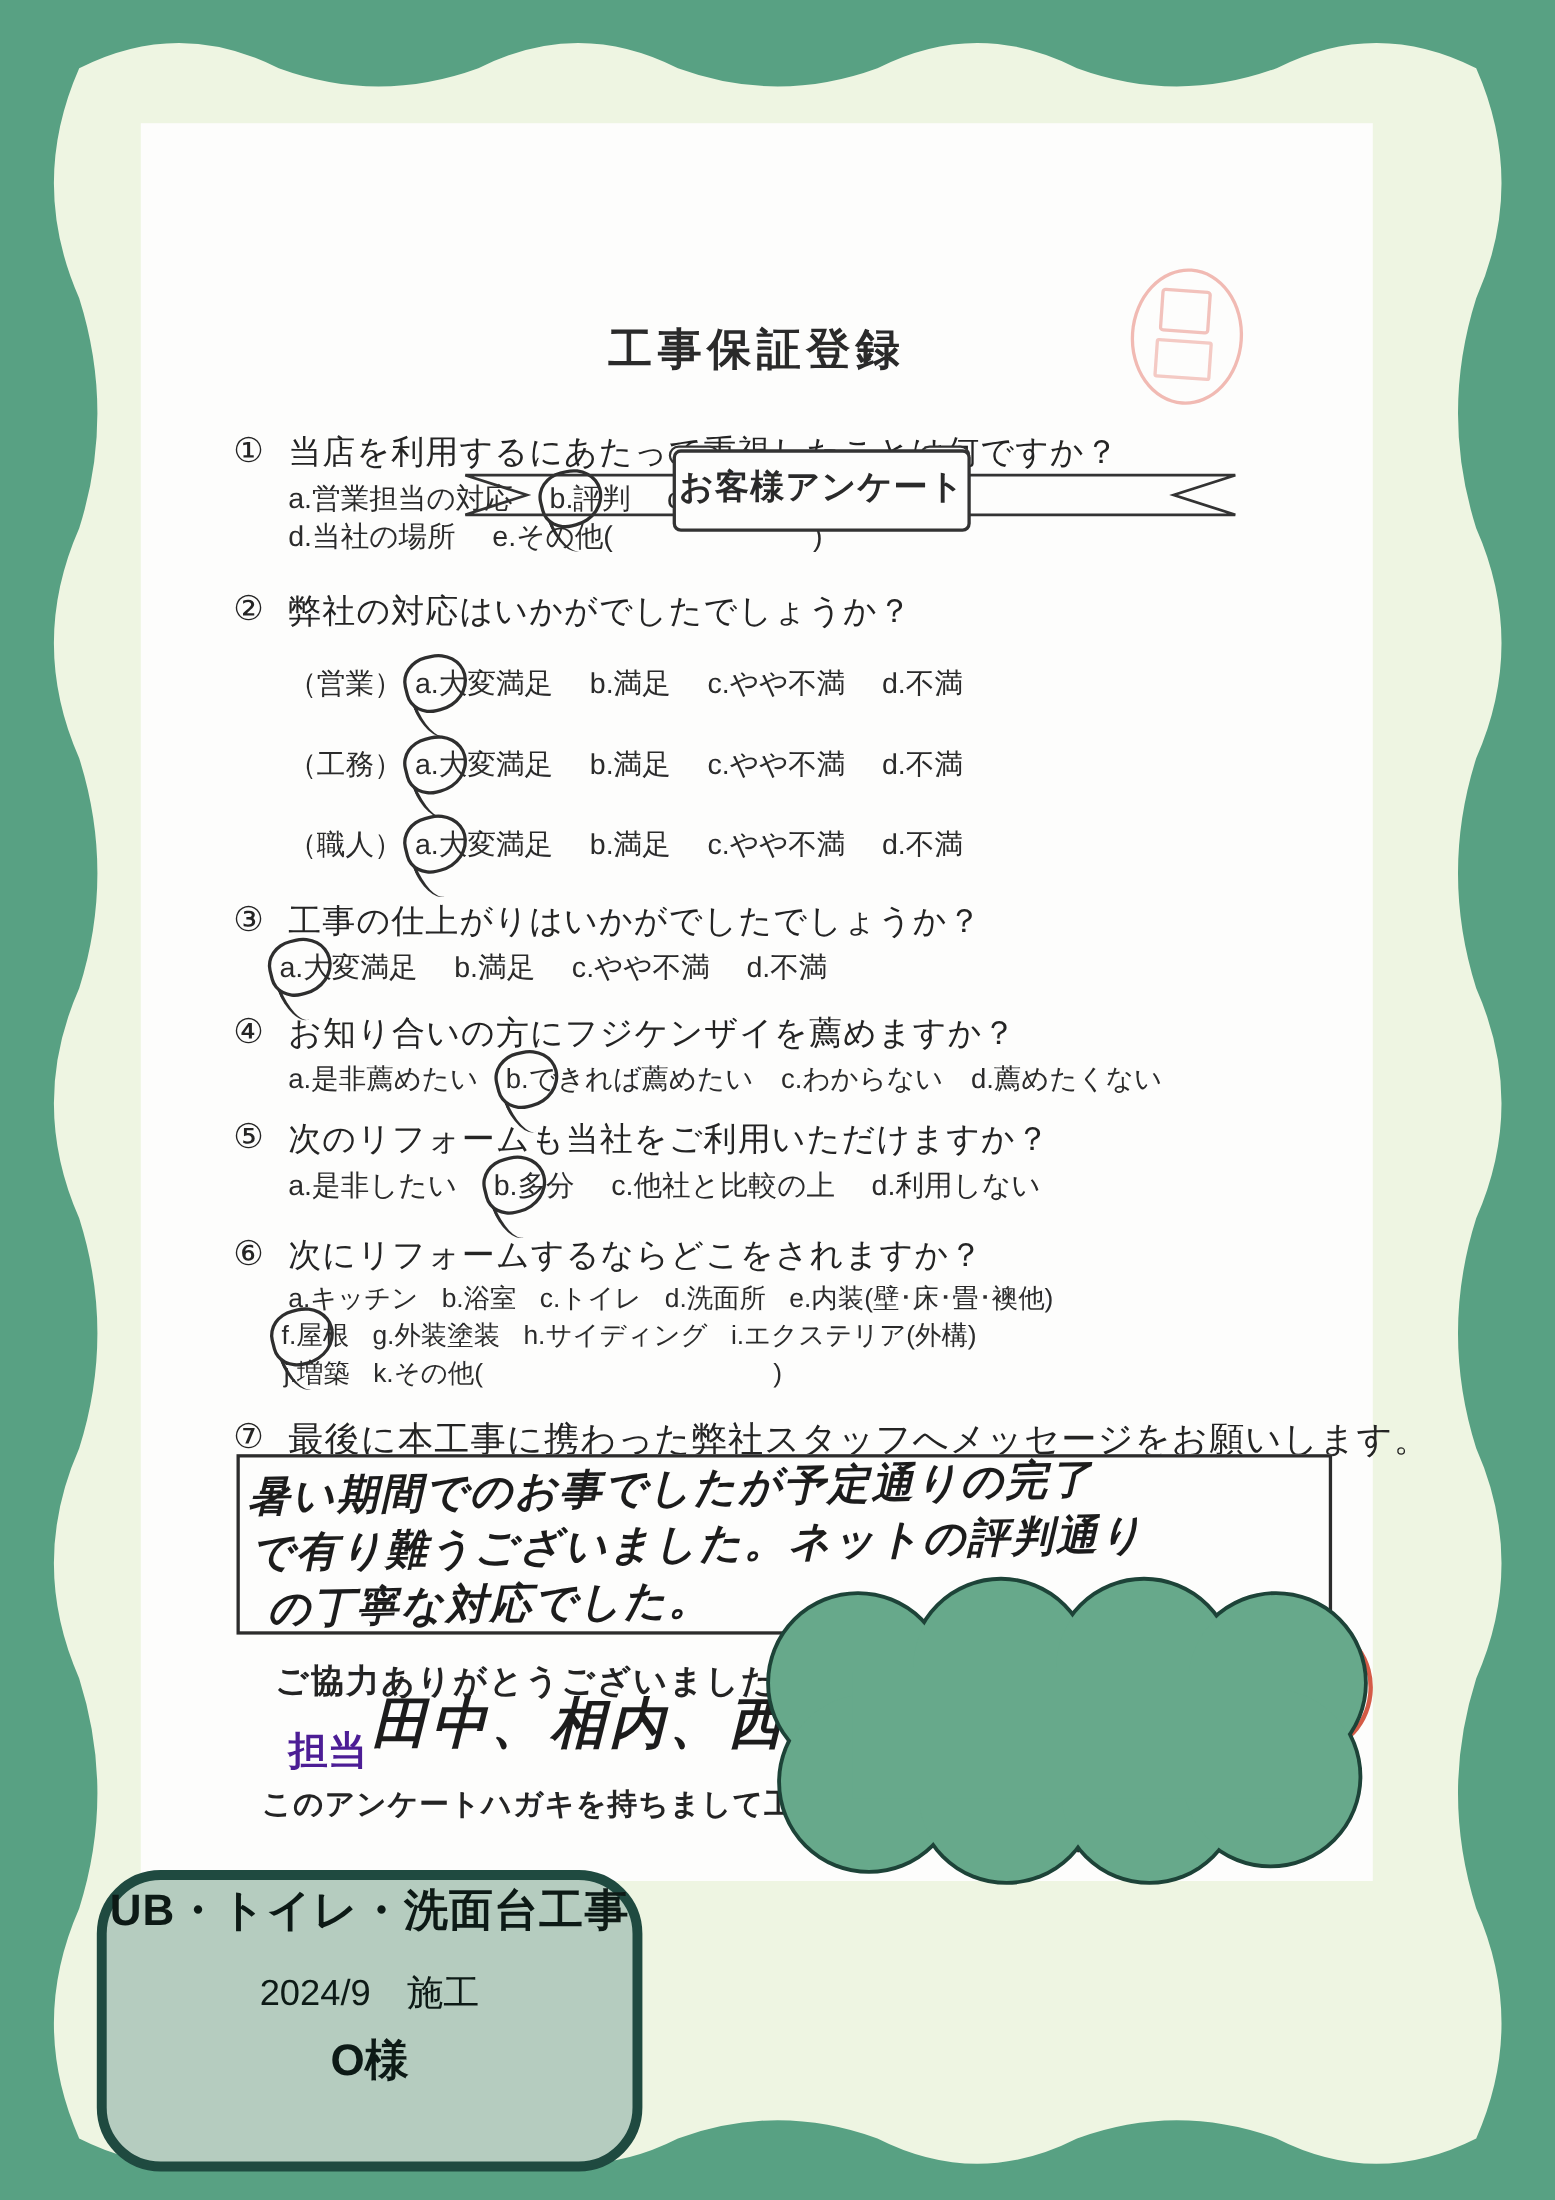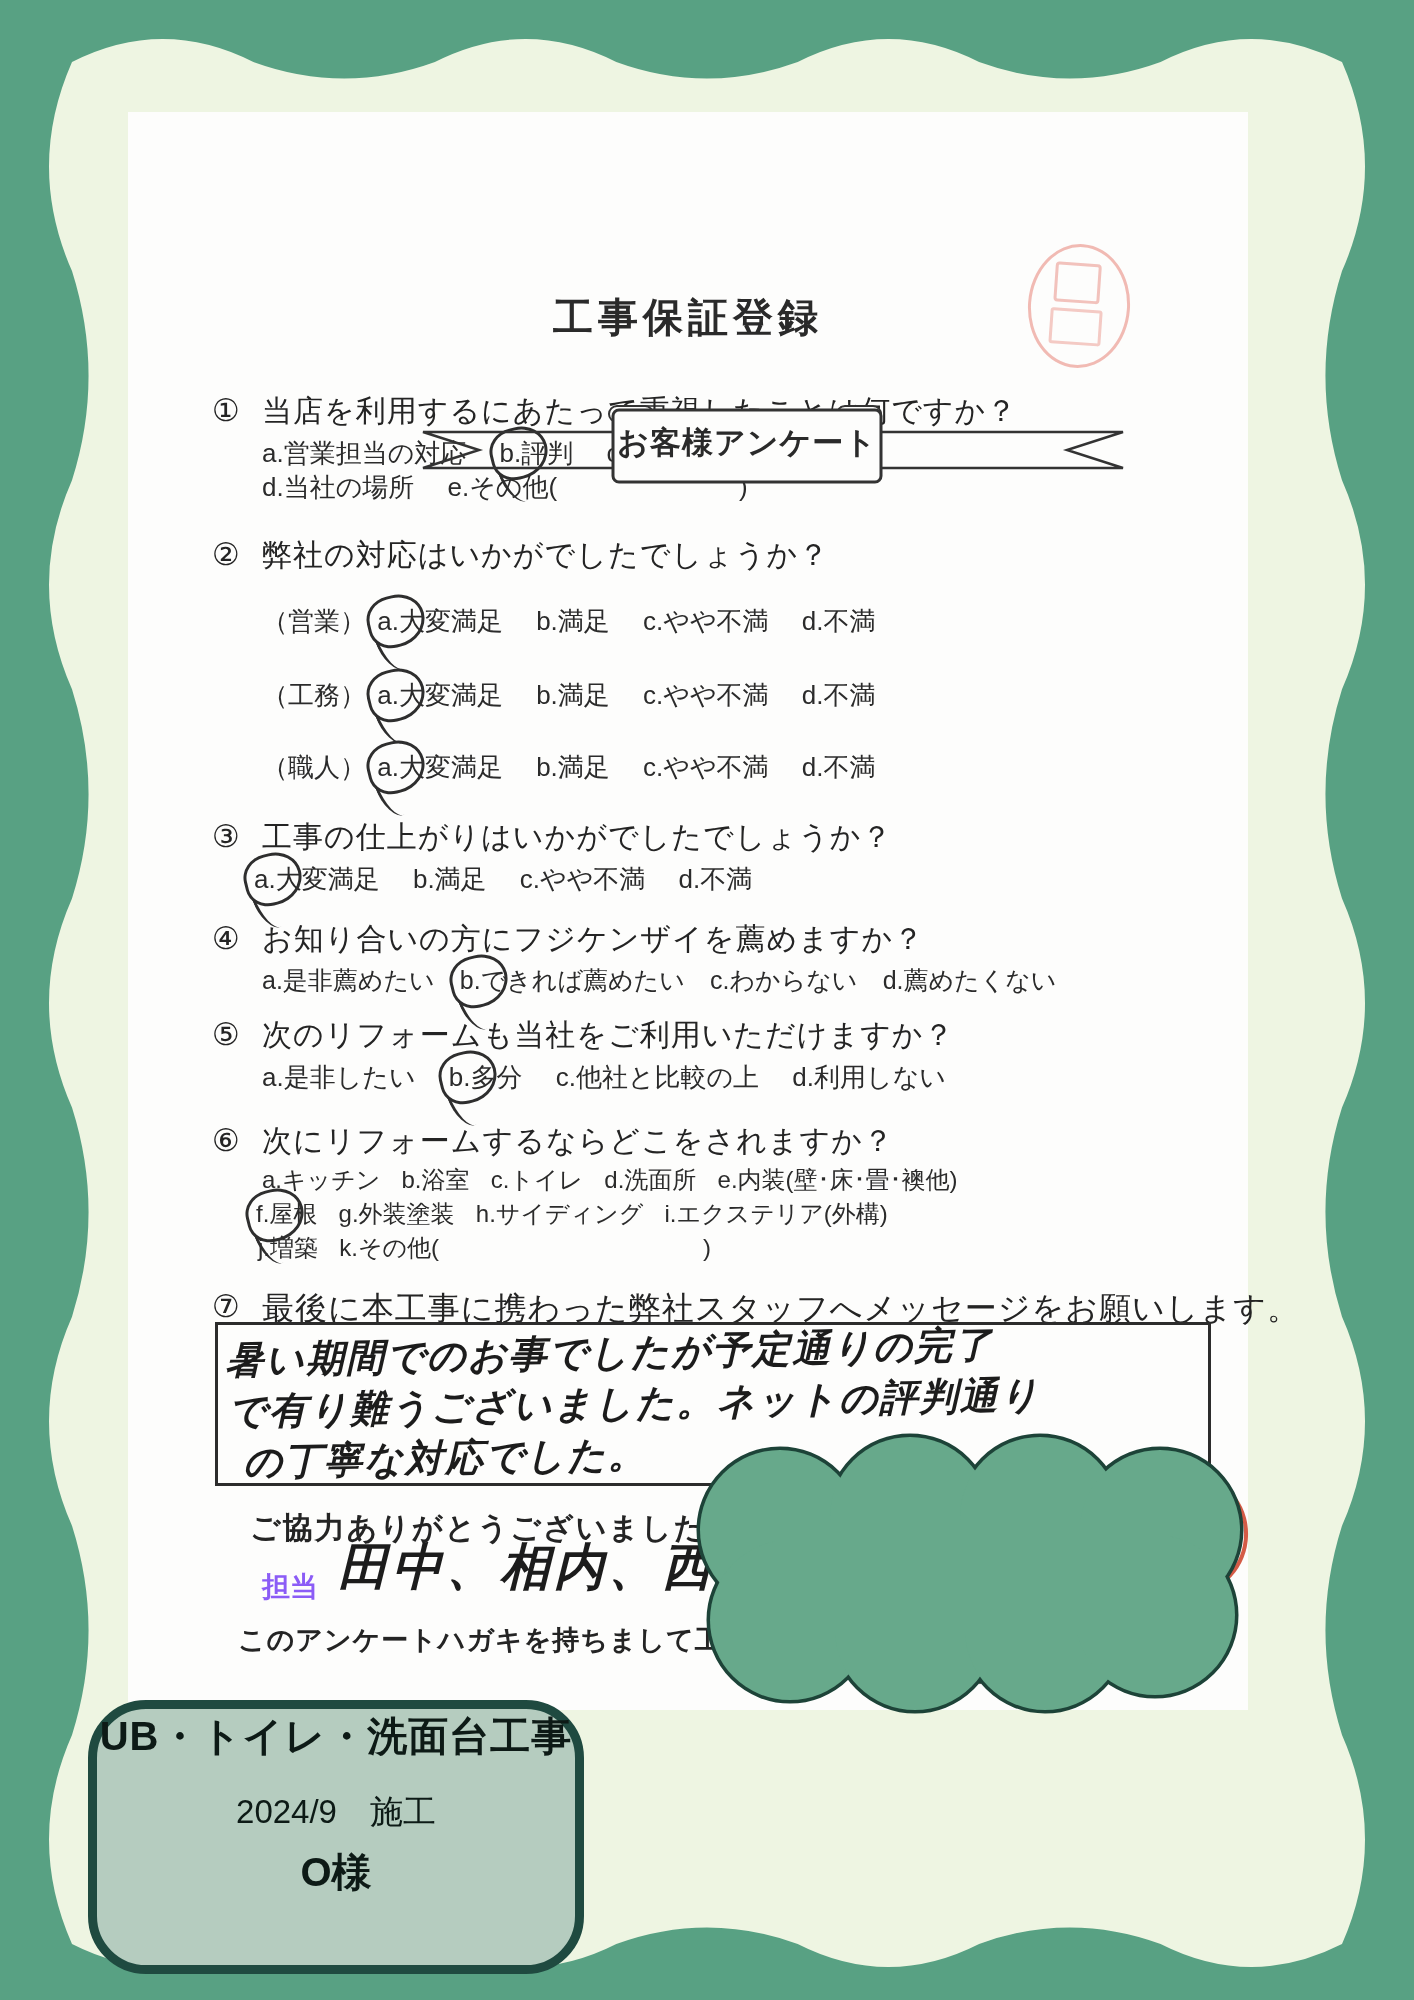--- a/index.html
+++ b/index.html
@@ -21,21 +21,21 @@
     border:3px solid #2e2e2e;border-radius:48% 52% 58% 45%;transform:rotate(-14deg);pointer-events:none;}
   .circled::after{content:'';position:absolute;left:4px;top:33px;width:16px;height:36px;
     border-left:3px solid #2e2e2e;border-bottom-left-radius:90% 100%;transform:rotate(-22deg);pointer-events:none;}
   .msg-box{position:absolute;left:215px;top:1322px;width:990px;height:158px;border:3px solid #2c2c2c;background:#fdfdfc;}
   .hw{font-style:italic;font-weight:600;color:#1c1c1c;}
   .msg-inner{position:absolute;left:8px;top:2px;transform:rotate(-1.2deg);}
   .msg-line{font-size:38px;letter-spacing:2px;white-space:nowrap;}
   .msg-line:nth-child(2){padding-left:2px;}
   .msg-line:nth-child(3){padding-left:16px;}
   .thanks{position:absolute;left:250px;top:1508px;font-size:30px;font-weight:600;letter-spacing:2px;color:#242424;}
-  .staff-label{position:absolute;left:262px;top:1568px;font-size:28px;font-weight:600;color:#8b5cf6;}
+  .staff-label{position:absolute;left:262px;top:1568px;font-size:36px;font-weight:600;color:#4c1d95;}
   .staff-names{position:absolute;left:338px;top:1534px;font-size:50px;letter-spacing:4px;white-space:nowrap;}
   .footer-note{position:absolute;left:238px;top:1622px;font-size:27px;font-weight:700;letter-spacing:1px;color:#242424;white-space:nowrap;}
   .company{position:absolute;left:905px;top:1654px;font-size:26px;font-weight:700;letter-spacing:1px;color:#242424;}
   .stamp{position:absolute;border-radius:50%;}
   .stamp-top{left:1028px;top:244px;width:96px;height:118px;border:3px solid rgba(226,105,92,0.45);transform:rotate(4deg);z-index:2;}
   .stamp-top .s1{position:absolute;left:22px;top:16px;width:40px;height:34px;border:3px solid rgba(226,105,92,0.40);border-radius:4px;}
   .stamp-top .s2{position:absolute;left:20px;top:62px;width:46px;height:30px;border:3px solid rgba(226,105,92,0.35);border-radius:3px;}
   .stamp-bottom{left:1140px;top:1476px;width:100px;height:110px;border:4px solid rgba(205,62,38,0.85);transform:rotate(6deg);z-index:3;}
   .stamp-bottom .s1{position:absolute;left:16px;top:14px;width:30px;height:34px;border:3px solid rgba(205,62,38,0.65);border-radius:3px;}
   .stamp-bottom .s2{position:absolute;left:54px;top:18px;width:26px;height:56px;border:3px solid rgba(205,62,38,0.6);border-radius:3px;}

